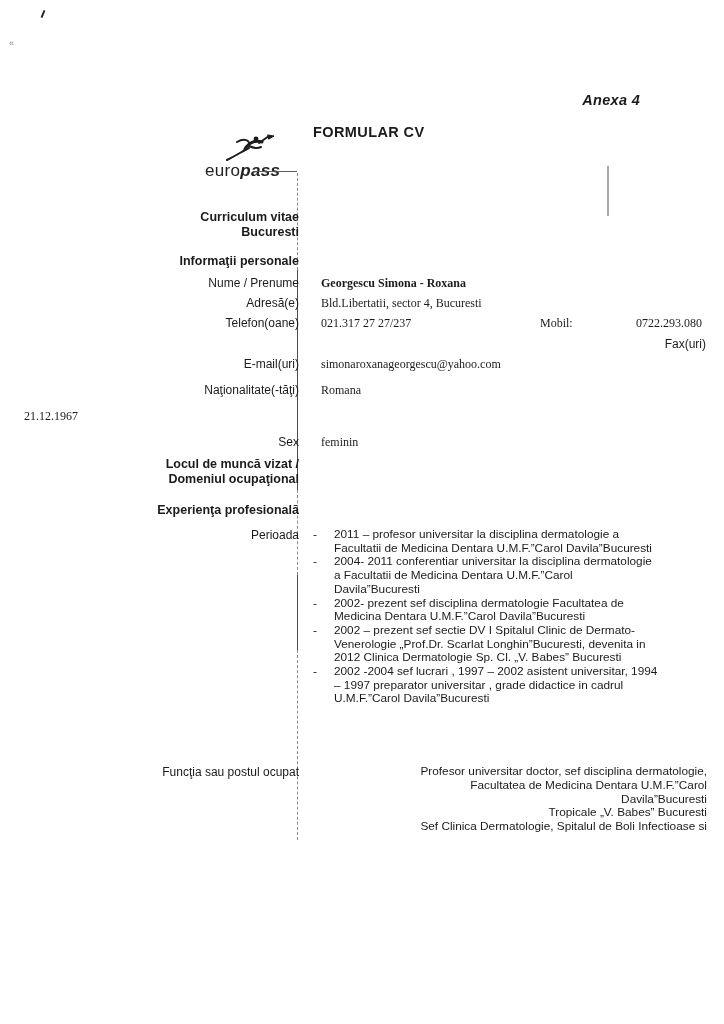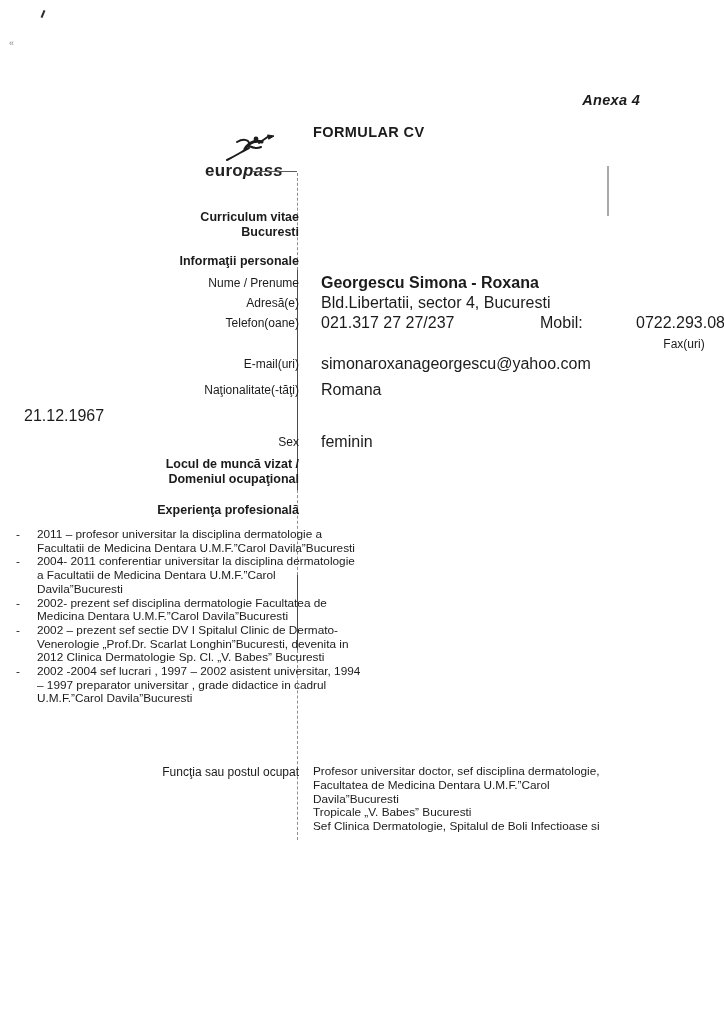--- a/index.html
+++ b/index.html
@@ -18,60 +18,60 @@
   .artifact-grayline{position:absolute;left:607px;top:166px;width:2px;height:50px;background:#a8a8a8;}
 
   .annex{position:absolute;top:92px;left:0;width:640px;text-align:right;
     font-weight:bold;font-style:italic;font-size:14.5px;letter-spacing:.3px;}
   .doc-title{position:absolute;top:124px;left:313px;font-weight:bold;font-size:14.5px;letter-spacing:.4px;}
 
   
   .logo{position:absolute;top:133px;left:205px;width:100px;}
   .logo-bird{display:block;margin-left:18px;margin-bottom:-2px;}
   .logo-text{font-size:17px;color:#222;}
-  .logo-text .euro{font-weight:700;letter-spacing:.3px;}
+  .logo-text .euro{font-weight:400;letter-spacing:.3px;}
   .logo-text .pass{font-weight:bold;font-style:italic;letter-spacing:.3px;}
   .logo-line{position:absolute;top:171px;left:253px;width:44px;height:1px;background:#5a5a5a;}
 
   
   .vseg{position:absolute;left:297px;width:0;}
   .vseg.dashed{border-left:1px dashed #8d8d8d;}
   .vseg.solid{border-left:1px solid #4c4c4c;}
   .seg1{top:173px;height:97px;}
   .seg2{top:270px;height:220px;}
   .seg3{top:490px;height:85px;}
   .seg4{top:575px;height:75px;}
   .seg5{top:650px;height:190px;}
 
   
   .row{position:absolute;left:0;width:724px;display:flex;align-items:flex-start;margin-left:8px;}
   .lbl{flex:none;width:297px;box-sizing:border-box;padding-right:6px;text-align:right;
     font-size:12px;line-height:14px;}
-  .val{padding-left:16px;font-size:16px;line-height:14px;}
+  .val{padding-left:16px;font-size:12px;line-height:14px;font-family:Liberation Serif, serif;}
   .heading .lbl{font-weight:bold;font-size:12.5px;line-height:15px;}
   .bold-val{font-weight:bold;}
 
   .r-cvheader{top:210px;} .r-infoheading{top:254px;}
   .r-nume{top:276px;} .r-adresa{top:296px;} .r-telefon{top:316px;}
   .r-fax{top:337px;justify-content:flex-end;} .r-email{top:357px;}
   .r-nationalitate{top:383px;} .r-datanasterii{top:409px;} .r-sex{top:435px;}
   .r-locul{top:457px;} .r-expheading{top:503px;}
   .r-perioada{top:528px;} .r-functia{top:765px;}
 
   .val-tel{display:flex;gap:44px;}
   .tel-num{width:175px;flex:none;}
   .mobil-lbl{width:52px;flex:none;}
 
   .bullets{width:355px;box-sizing:border-box;padding-left:8px;}
   .bullet{display:flex;font-size:11.8px;line-height:13.7px;}
   .bullet .dash{flex:none;width:21px;}
   .bullet .btxt{flex:1;}
 
   .functia-val{width:402px;box-sizing:border-box;padding-left:8px;
-    font-size:11.8px;line-height:13.8px;}
+    font-size:11.8px;line-height:13.8px;text-align:right;}
 </style>
 </head>
 <body>
 
 <div class="page">
 
   <div class="artifact-tick"></div>
   <div class="artifact-quote">«</div>
   <div class="artifact-grayline"></div>
 
@@ -159,20 +159,21 @@
   <div class="row r-sex">
     <div class="lbl">Sex</div>
     <div class="val">feminin</div>
   </div>
 
   <div class="row heading r-expheading">
     <div class="lbl">Experienţa profesională</div>
   </div>
 
   <div class="row r-perioada">
+    <div class="lbl">Perioada</div>
     <div class="bullets">
       <div class="bullet">
         <span class="dash">-</span>
         <span class="btxt">2011 – profesor universitar la disciplina dermatologie a Facultatii de Medicina Dentara U.M.F.”Carol Davila”Bucuresti</span>
       </div>
       <div class="bullet">
         <span class="dash">-</span>
         <span class="btxt">2004- 2011  conferentiar universitar  la disciplina dermatologie a Facultatii de Medicina Dentara U.M.F.”Carol Davila”Bucuresti</span>
       </div>
       <div class="bullet">

